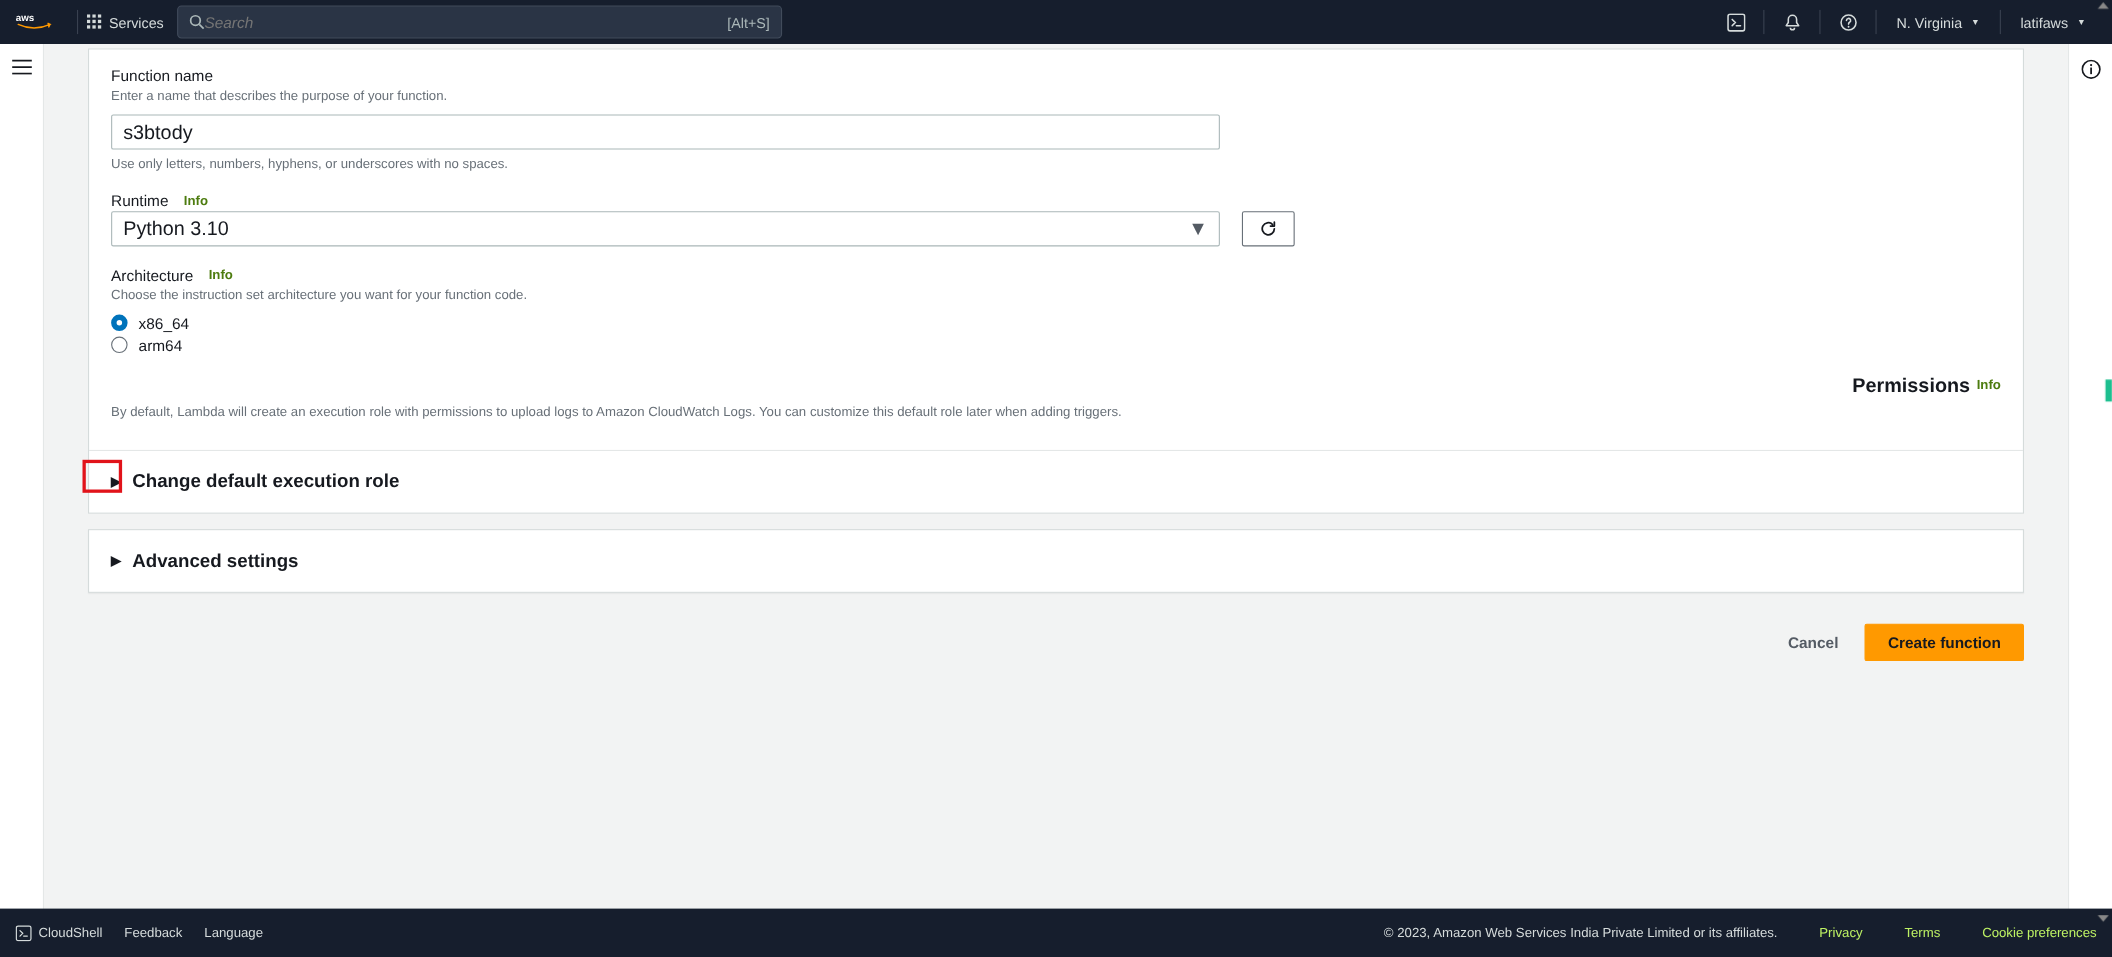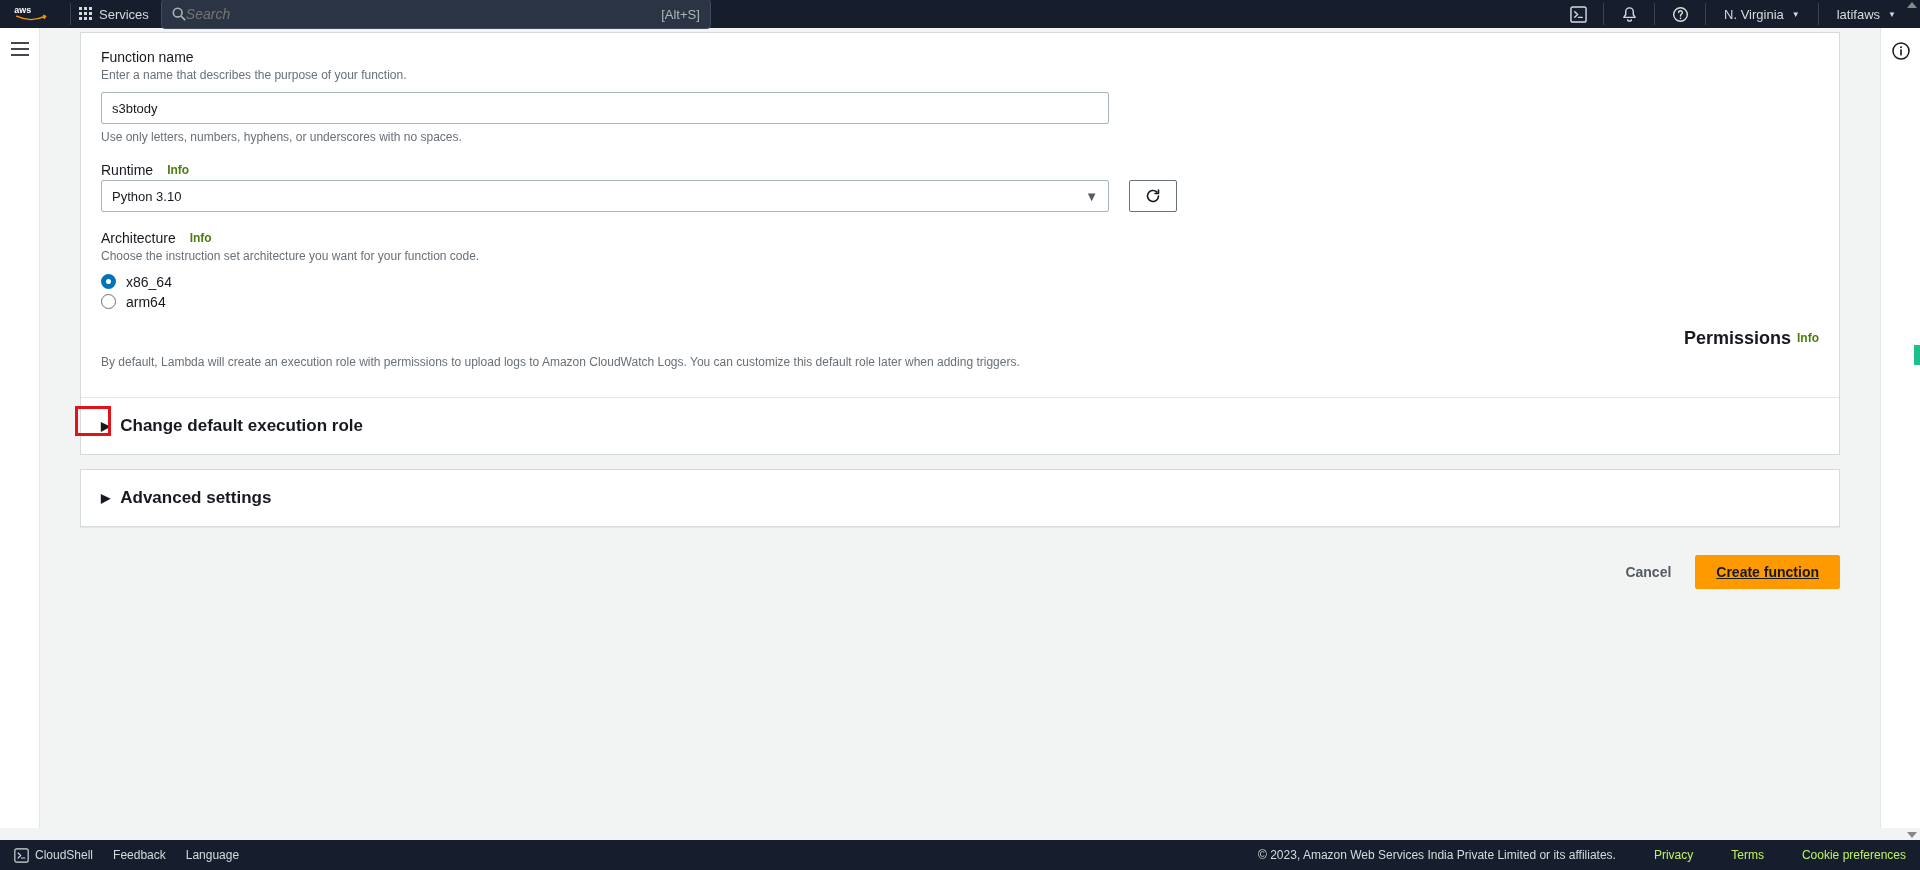--- a/index.html
+++ b/index.html
@@ -1,18 +1,18 @@
 <!DOCTYPE html>
 <html><head>
 <meta charset="utf-8">
 <style>
 * { margin: 0; padding: 0; box-sizing: border-box; font-family: "Amazon Ember", "Helvetica Neue", Arial, sans-serif; }
 html, body { width: 100%; height: 100%; background: #f2f3f3; overflow: hidden; }
 
-.navbar { height: 28px; background: #161e2d; display: flex; align-items: center; padding: 0 14px; color: #d5dbdb; font-size: 13px; }
+.navbar { height: 40px; background: #161e2d; display: flex; align-items: center; padding: 0 14px; color: #d5dbdb; font-size: 13px; }
 .navbar .logo { color: #ff9900; font-weight: 700; font-size: 15px; margin-right: 14px; }
 .navbar .logo svg{vertical-align:middle;}
 .navbar .sep { width: 1px; height: 22px; background: #394150; margin: 0 8px; }
 .navbar .services { display: flex; align-items: center; gap: 6px; color: #d5dbdb; cursor: pointer; }
 .navbar .searchwrap { margin-left: 12px; flex: 0 0 550px; display: flex; align-items: center; background: #2a3445; border: 1px solid #414b5b; border-radius: 4px; height: 30px; padding: 0 10px; }
 .navbar .searchwrap input { flex: 1; background: transparent; border: 0; outline: 0; color: #a3a3a3; font-size: 14px; font-style: italic; }
 .navbar .searchwrap .kbd { color: #aab7b8; font-size: 13px; }
 .navbar .spacer { flex: 1; }
 .navbar .icon-btn { width: 34px; display: flex; align-items: center; justify-content: center; cursor: pointer; }
 .navbar .text-btn { padding: 0 10px; cursor: pointer; display: flex; align-items: center; gap: 4px; }
@@ -23,40 +23,40 @@
 .right-rail { width: 40px; background: #fff; border-left: 1px solid #e4e7e7; display: flex; flex-direction: column; align-items: center; padding-top: 14px; }
 .main { flex: 1; overflow-y: auto; padding: 4px 40px 30px 40px; }
 
 .panel { background: #fff; border: 1px solid #d5dbdb; border-radius: 0; margin-top: 0; }
 .section-inner { padding: 16px 20px 24px 20px; }
 .field-label { font-size: 14px; color: #16191f; font-weight: 400; margin-bottom: 2px; display: flex; align-items: center; gap: 8px; }
 .field-desc { font-size: 12px; color: #687078; margin-bottom: 8px; line-height: 1.45; }
 .field-hint { font-size: 12px; color: #687078; margin-top: 6px; }
 .info-link { color: #4d7c0f; font-size: 12px; font-weight: 700; cursor: pointer; margin-left: 6px; }
 
-.text-input, .select-box { width: 100%; max-width: 1008px; height: 32px; border: 1px solid #aab7b8; border-radius: 2px; padding: 0 10px; font-size: 13px; color: #16191f; background: #fff; }
+.text-input, .select-box { width: 100%; max-width: 1008px; height: 32px; border: 1px solid #aab7b8; border-radius: 2px; padding: 0 10px; font-size: 18px; color: #16191f; background: #fff; }
 .runtime-row { display: flex; align-items: center; gap: 20px; max-width: 1078px; }
 .select-box { display: flex; align-items: center; justify-content: space-between; cursor: pointer; }
 .refresh-btn { width: 48px; height: 32px; border: 1px solid #687078; border-radius: 2px; background: #fff; display: flex; align-items: center; justify-content: center; cursor: pointer; }
 
 .field-block { margin-bottom: 18px; }
 .radio-row { display: flex; align-items: center; gap: 10px; font-size: 14px; color: #16191f; margin-top: 4px; cursor: pointer; }
 .radio { width: 15px; height: 15px; border: 1px solid #687078; border-radius: 50%; display: flex; align-items: center; justify-content: center; }
 .radio.checked { border-color: #0073bb; border-width: 5px; }
 .section-heading { font-size: 18px; font-weight: 700; color: #16191f; display: inline-flex; align-items: center; }
 
 .expander-panel { background: #fff; border: 1px solid #d5dbdb; margin-top: 14px; box-shadow: 0 1px 1px rgba(0,0,0,.05); }
 .expander-header { padding: 18px 20px; display: flex; align-items: center; gap: 10px; font-size: 17px; font-weight: 700; color: #16191f; cursor: pointer; }
 .divider { height: 1px; background: #e4e7e7; }
 
 .action-row { display: flex; justify-content: flex-end; gap: 18px; align-items: center; margin-top: 28px; }
 .btn-cancel { background: transparent; border: 0; color: #545b64; font-size: 14px; font-weight: 700; cursor: pointer; padding: 8px 6px; }
-.btn-primary { background: #ff9900; border: 1px solid #ff9900; color: #16191f; font-size: 14px; font-weight: 700; padding: 8px 20px; border-radius: 2px; cursor: pointer; text-decoration: underline; }
-
-.footer { position: absolute; bottom: 0; left: 0; right: 0; height: 30px; background: #161e2d; color: #d5dbdb; font-size: 12px; display: flex; align-items: center; padding: 0 14px; gap: 20px; }
+.btn-primary { background: #ff9900; border: 1px solid #ff9900; color: #16191f; font-size: 14px; font-weight: 700; padding: 8px 20px; border-radius: 2px; cursor: pointer; }
+
+.footer { position: absolute; bottom: 0; left: 0; right: 0; height: 44px; background: #161e2d; color: #d5dbdb; font-size: 12px; display: flex; align-items: center; padding: 0 14px; gap: 20px; }
 .footer .spacer { flex: 1; }
 .footer a { color: #bef264; text-decoration: none; margin-left: 18px; cursor: pointer; }
 
 .scroll-accent { position: fixed; right: 0; top: 345px; width: 6px; height: 20px; background: #1dbf8f; }
 .tri-up { position: fixed; right: 3px; top: 2px; width: 0; height: 0; border-left: 5px solid transparent; border-right: 5px solid transparent; border-bottom: 6px solid #888; }
 .tri-down { position: fixed; right: 3px; bottom: 32px; width: 0; height: 0; border-left: 5px solid transparent; border-right: 5px solid transparent; border-top: 6px solid #888; }
 .red-box { position: absolute; border: 3px solid #e1131a; width: 36px; height: 30px; pointer-events: none; }
 
 svg { display: block; }
 </style>

